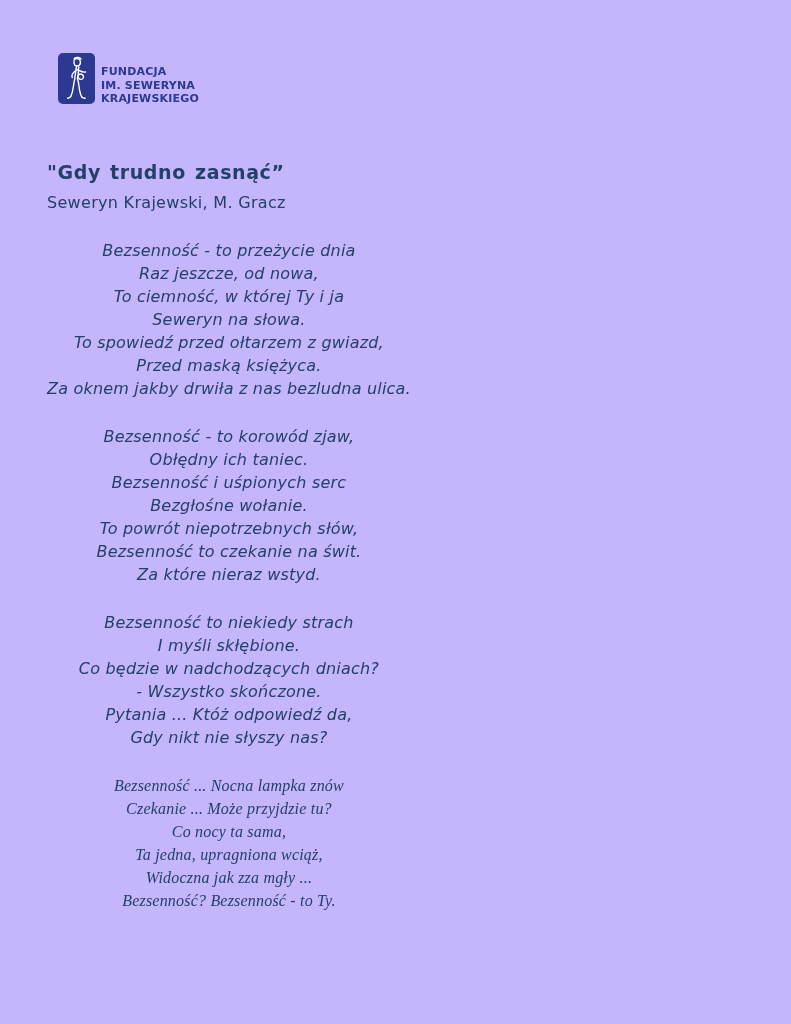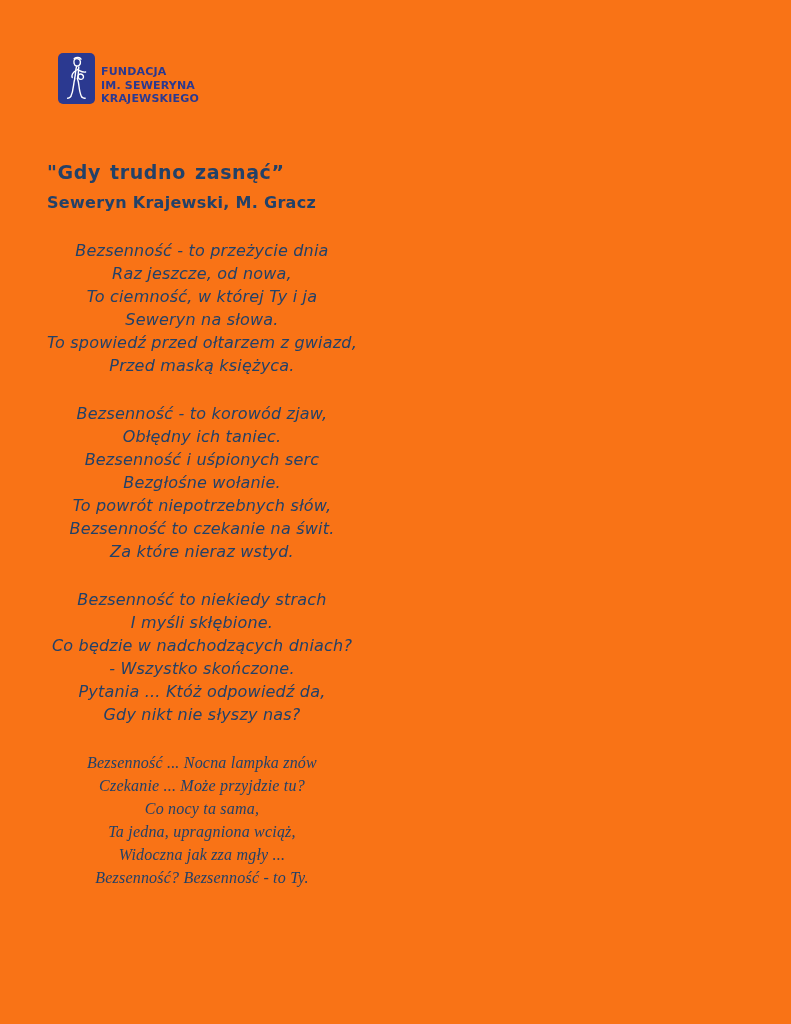--- a/index.html
+++ b/index.html
@@ -5,21 +5,21 @@
 <style>
   html, body {
     margin: 0;
     padding: 0;
     background: #ffffff;
   }
   .page {
     position: relative;
     width: 791px;
     height: 1024px;
-    background: #f97316;
+    background: #c4b5fd;
     overflow: hidden;
     font-family: "DejaVu Sans", "Liberation Sans", sans-serif;
   }
   
   .logo-row {
     position: absolute;
     top: 53px;
     left: 58px;
     display: flex;
     align-items: flex-start;
@@ -58,21 +58,20 @@
     font-weight: 700;
     letter-spacing: 0.6px;
     word-spacing: 2px;
     color: #234168;
   }
   .poem-authors {
     font-size: 16px;
     line-height: 23px;
     margin: 0 0 25px 0;
     letter-spacing: 0.3px;
-    font-weight: bold;
   }
   .stanza { margin: 0 0 25px 0; text-align: center; }
   .stanza:last-child { margin-bottom: 0; font-family: Liberation Serif, serif; }
   .poem-line {
     font-style: italic;
     font-size: 16px;
     line-height: 23px;
     letter-spacing: 0.2px;
     white-space: pre;
   }
@@ -118,20 +117,21 @@
     <h1 class="poem-title">"Gdy trudno zasnąć”</h1>
     <div class="poem-authors">Seweryn Krajewski, M. Gracz</div>
     <div class="poem-body">
         <div class="stanza">
           <div class="poem-line">Bezsenność - to przeżycie dnia</div>
           <div class="poem-line">Raz jeszcze, od nowa,</div>
           <div class="poem-line">To ciemność, w której Ty i ja</div>
           <div class="poem-line">Seweryn na słowa.</div>
           <div class="poem-line">To spowiedź przed ołtarzem z gwiazd,</div>
           <div class="poem-line">Przed maską księżyca.</div>
+          <div class="poem-line">Za oknem jakby drwiła z nas bezludna ulica.</div>
         </div>
         <div class="stanza">
           <div class="poem-line">Bezsenność - to korowód zjaw,</div>
           <div class="poem-line">Obłędny ich taniec.</div>
           <div class="poem-line">Bezsenność i uśpionych serc</div>
           <div class="poem-line">Bezgłośne wołanie.</div>
           <div class="poem-line">To powrót niepotrzebnych słów,</div>
           <div class="poem-line">Bezsenność to czekanie na świt.</div>
           <div class="poem-line">Za które nieraz wstyd.</div>
         </div>

